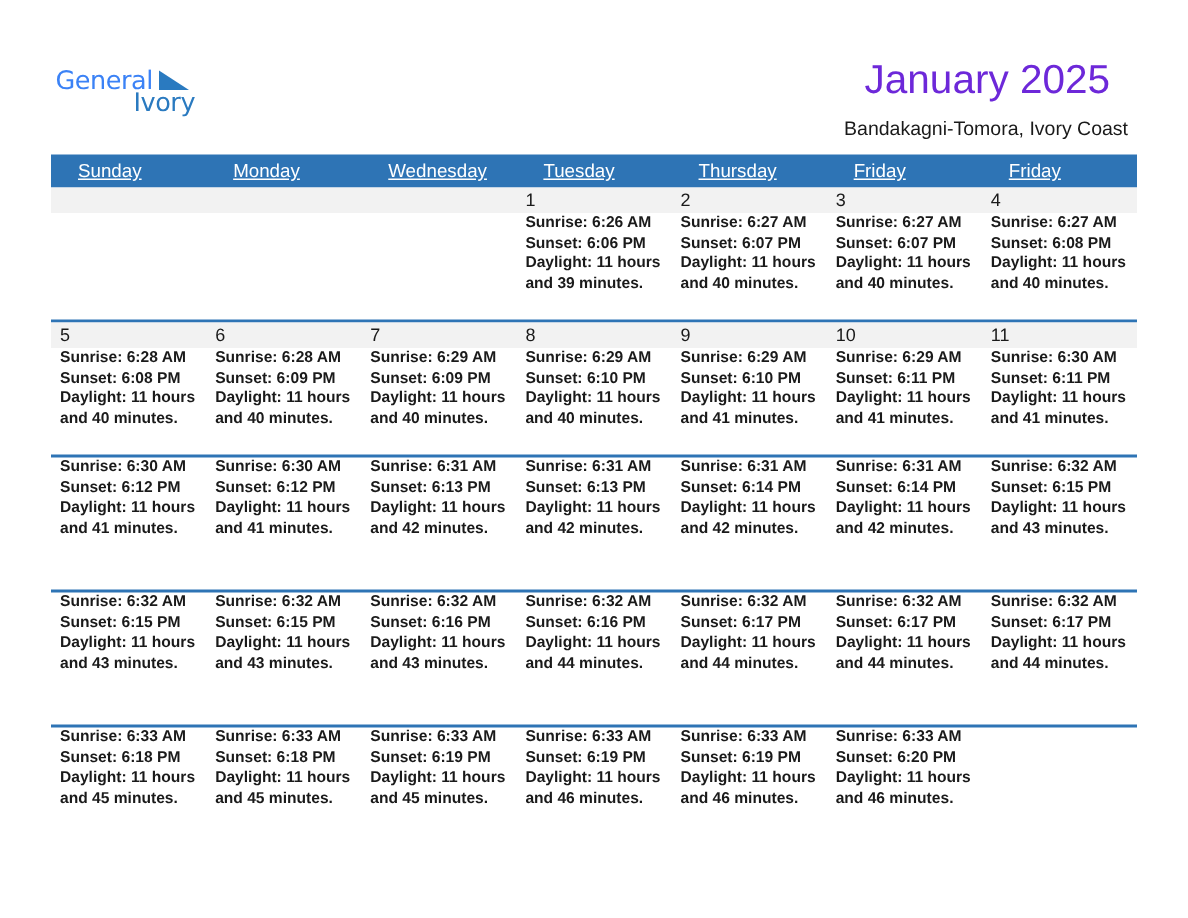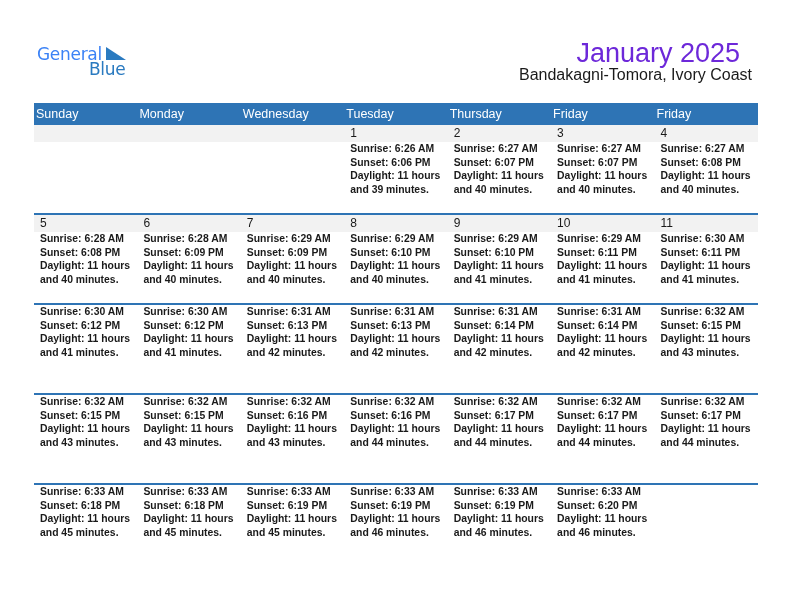--- a/index.html
+++ b/index.html
@@ -2,39 +2,39 @@
 <html><head>
 <meta charset="utf-8">
 <style>
   html, body { margin: 0; padding: 0; background: #ffffff; }
   body { width: 792px; height: 612px; position: relative; font-family: "Liberation Sans", sans-serif; color: #1a1a1a; overflow: hidden; }
   .logo { position: absolute; left: 37px; top: 44px; width: 100px; height: 36px; }
   .logo-general { position: absolute; left: 0; top: 0; font-family: "DejaVu Sans", sans-serif; font-size: 17px; color: #3b82f6; letter-spacing: -0.3px; }
   .logo-blue { position: absolute; left: 52px; top: 15px; font-family: "DejaVu Sans", sans-serif; font-size: 17px; color: #2a7ac0; letter-spacing: -0.3px; }
   .logo-tri { position: absolute; left: 69px; top: 3px; width: 0; height: 0; border-left: 20px solid transparent; border-bottom: 13px solid #2a7ac0; transform: scaleX(-1); }
   .title { position: absolute; right: 52px; top: 38px; font-size: 27px; color: #6d28d9; }
-  .subtitle { position: absolute; right: 40px; top: 66px; font-size: 16px; color: #1a1a1a; }
+  .subtitle { position: absolute; right: 40px; top: 78px; font-size: 13px; color: #1a1a1a; }
   .cal { position: absolute; left: 34px; top: 103px; width: 724px; }
   .head-row { display: flex; background: #2e74b5; height: 22px; }
-  .head-cell { width: 103.43px; box-sizing: border-box; padding-left: 2px; color: #ffffff; font-size: 12.5px; line-height: 22px; }
+  .head-cell { width: 103.43px; box-sizing: border-box; padding-left: 18px; color: #ffffff; font-size: 12.5px; line-height: 22px; text-decoration: underline; }
   .week { border-top: 2px solid #2e74b5; height: 88px; }
   .week:first-of-type { border-top: none; }
   .date-strip { display: flex; background: #f2f2f2; height: 17px; }
   .date-cell { width: 103.43px; box-sizing: border-box; padding-left: 6px; font-size: 12px; line-height: 17px; color: #1a1a1a; }
   .info-row { display: flex; font-weight: bold; }
   .info-cell { width: 103.43px; box-sizing: border-box; padding-left: 6px; font-size: 10.4px; line-height: 13.6px; color: #1a1a1a; white-space: nowrap; }
   .info-cell div { height: 13.6px; }
 </style>
 </head>
 <body>
 
 <div class="logo">
   <span class="logo-general">General</span>
   <span class="logo-tri"></span>
-  <span class="logo-blue">Blue</span>
+  <span class="logo-blue">Ivory</span>
 </div>
 
 <div class="title">January 2025</div>
 <div class="subtitle">Bandakagni-Tomora, Ivory Coast</div>
 
 <div class="cal">
   <div class="head-row" id="head-row">
       <div class="head-cell">Sunday</div>
       <div class="head-cell">Monday</div>
       <div class="head-cell">Wednesday</div>

